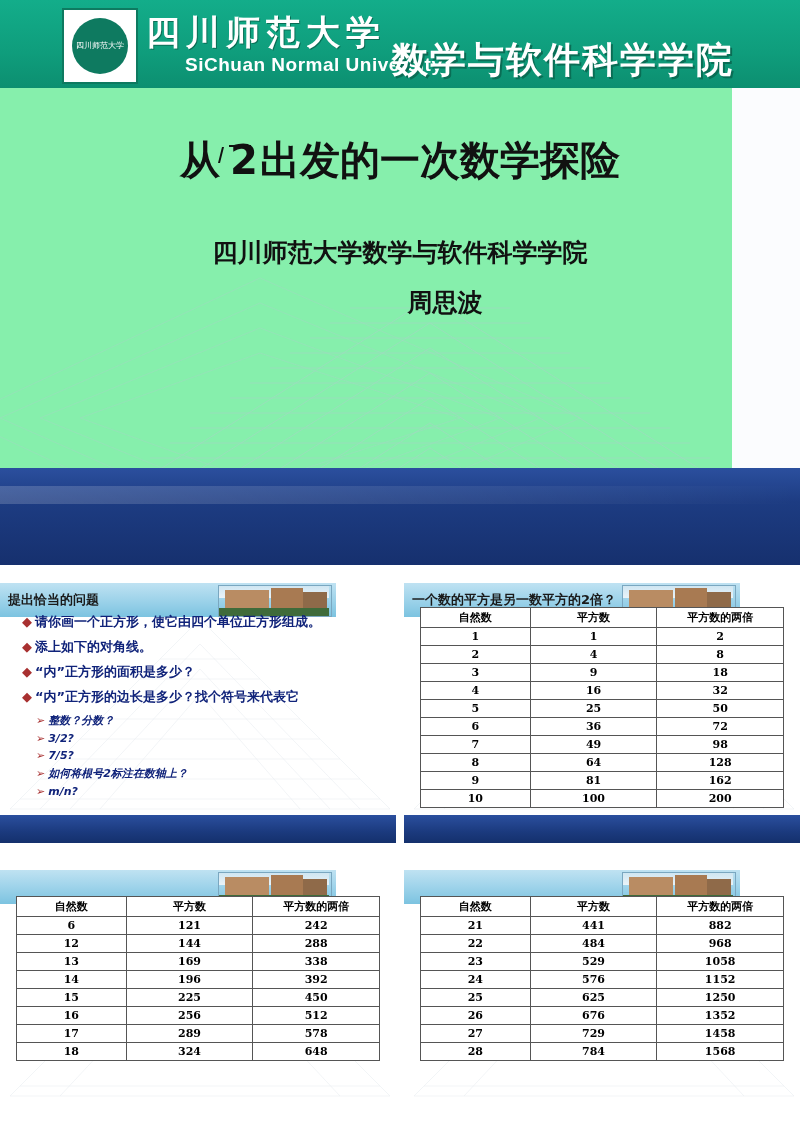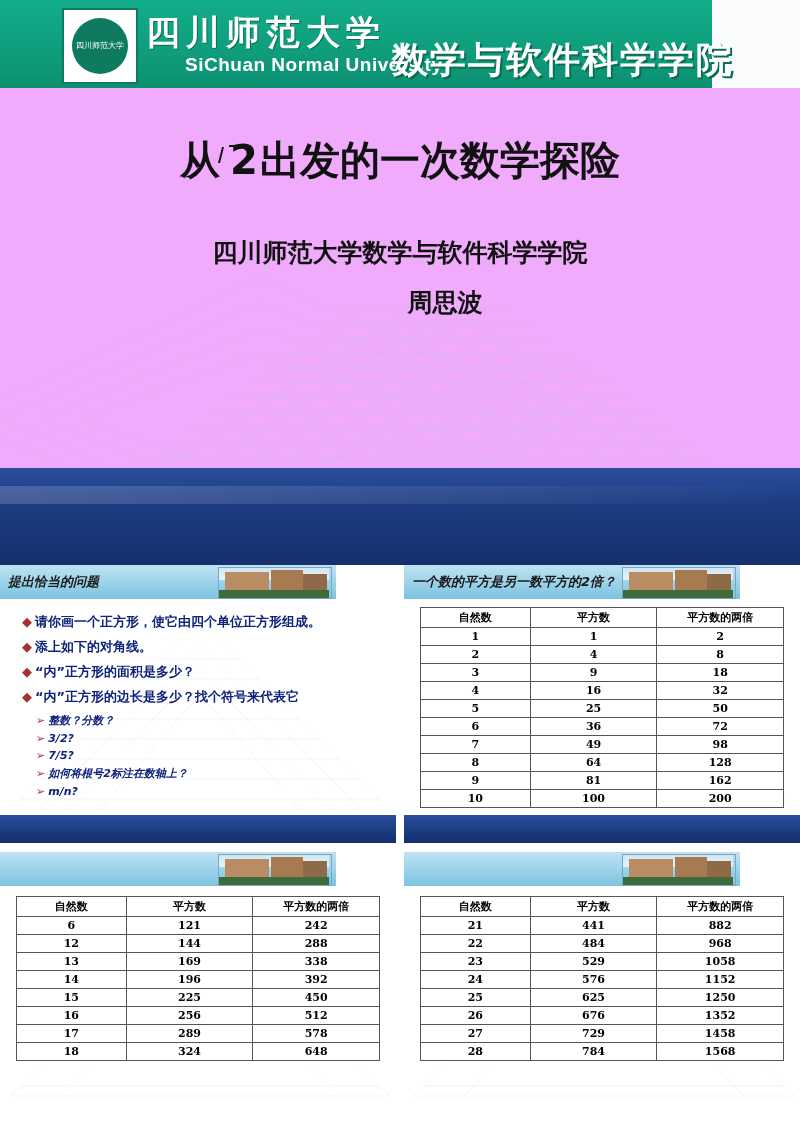--- a/index.html
+++ b/index.html
@@ -5,53 +5,53 @@
   html,body{margin:0;padding:0;}
   body{
     width:800px;height:1130px;
     background:#ffffff;
     font-family:"Liberation Sans","DejaVu Sans",sans-serif;
     overflow:hidden;
     position:relative;
   }
   
   .slide1{position:absolute;left:0;top:0;width:800px;height:565px;overflow:hidden;background:#fbfcfe;}
-  .banner{position:absolute;left:0;top:0;width:712px;height:88px;background:#11a583;
+  .banner{position:absolute;left:0;top:0;width:800px;height:88px;background:#11a583;
      background:linear-gradient(180deg,#13ad8a 0%,#0f9d7c 60%,#0c8f70 100%);}
   .banner-inner{position:absolute;left:0;top:0;width:800px;height:88px;}
   .logo{position:absolute;left:62px;top:8px;width:72px;height:72px;background:#ffffff;
      border:2px solid #0e7a60;display:flex;align-items:center;justify-content:center;}
   .logo-badge{width:52px;height:52px;border-radius:50%;background:#0e7a60;color:#fff;
      font-size:8px;line-height:10px;display:flex;align-items:center;justify-content:center;text-align:center;padding:2px;}
   .uni-cn{position:absolute;left:146px;top:10px;color:#ffffff;font-size:34px;font-weight:bold;letter-spacing:6px;
      font-family:"DejaVu Sans",sans-serif;text-shadow:1px 1px 0 #0a6d55;}
   .uni-en{position:absolute;left:148px;top:54px;color:#ffffff;font-size:19px;font-weight:bold;letter-spacing:0.5px;margin-left:37px;}
   .banner-right{position:absolute;left:392px;top:36px;color:#ffffff;font-size:36px;font-weight:bold;
      letter-spacing:2px;font-family:"DejaVu Sans",sans-serif;text-shadow:2px 2px 0 #0a6d55;}
-  .s1-body{position:absolute;left:0;top:88px;width:800px;height:477px;background:#f0abfc;overflow:hidden;}
+  .s1-body{position:absolute;left:0;top:88px;width:732px;height:477px;background:#86efac;overflow:hidden;}
   .mesh{position:absolute;left:-40px;top:170px;width:900px;height:320px;opacity:.5;}
   .title1{position:absolute;left:0;top:45px;width:800px;text-align:center;font-size:40px;font-weight:bold;
      color:#111;font-family:"DejaVu Sans",sans-serif;}
   .sqrt{display:inline-block;position:relative;padding:0 2px 0 10px;}
   .sqrt:before{content:"";position:absolute;left:0;top:10px;width:11px;height:16px;
      border-left:2px solid #111;transform:skewX(-14deg);}
   .sqrt:after{content:"";position:absolute;left:9px;top:8px;width:22px;height:0;border-top:2px solid #111;}
   .sub1{position:absolute;left:0;top:148px;width:800px;text-align:center;font-size:25px;font-weight:bold;color:#111;
      font-family:"DejaVu Sans",sans-serif;}
   .sub2{position:absolute;left:0;top:198px;width:800px;text-align:center;font-size:25px;font-weight:bold;color:#111;
      font-family:"DejaVu Sans",sans-serif;margin-left:45px;}
   .s1-bottom{position:absolute;left:0;top:468px;width:800px;height:97px;
      background:linear-gradient(180deg,#2b4f9e 0%,#1d3c82 35%,#16306e 100%);}
   .s1-bottom:after{content:"";position:absolute;left:0;top:18px;width:800px;height:18px;
      background:linear-gradient(90deg,rgba(255,255,255,.18),rgba(255,255,255,0));}
 
   
   .slide{position:absolute;width:396px;height:278px;background:#ffffff;overflow:hidden;}
-  .s-head{position:absolute;left:0;top:0;width:336px;height:34px;
-     background:linear-gradient(180deg,#bfe2f2 0%,#9ed3ea 50%,#7cc3e0 100%);font-style:italic;}
+  .s-head{position:absolute;left:0;top:18px;width:336px;height:34px;
+     background:linear-gradient(180deg,#bfe2f2 0%,#9ed3ea 50%,#7cc3e0 100%);}
   .s-head-title{position:absolute;left:8px;top:8px;font-size:13px;font-weight:bold;color:#1a1a1a;
      font-family:"DejaVu Sans",sans-serif;}
   .s-photo{position:absolute;right:4px;top:2px;width:112px;height:30px;overflow:hidden;border:1px solid #7aa7c0;}
   .s-photo .sky{position:absolute;left:0;top:0;width:110px;height:12px;background:linear-gradient(180deg,#cfe6f2,#eaf3f8);}
   .s-photo .bld{position:absolute;left:6px;top:4px;width:44px;height:18px;background:#b98c63;}
   .s-photo .bld2{position:absolute;left:52px;top:2px;width:32px;height:20px;background:#a87a52;}
   .s-photo .bld3{position:absolute;left:84px;top:6px;width:24px;height:16px;background:#8f6a49;}
   .s-photo .grn{position:absolute;left:0;bottom:0;width:110px;height:8px;background:#3f6b3a;}
   .s-foot{position:absolute;left:0;bottom:0;width:396px;height:28px;
      background:linear-gradient(180deg,#2b4f9e 0%,#1b3a7e 60%,#14306c 100%);}

